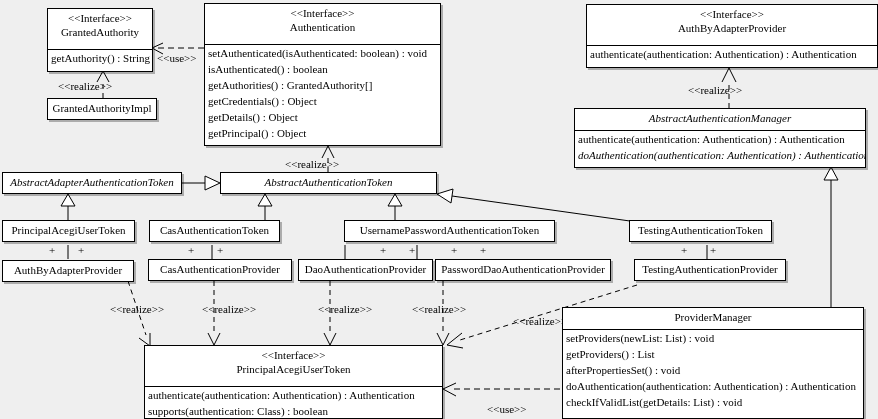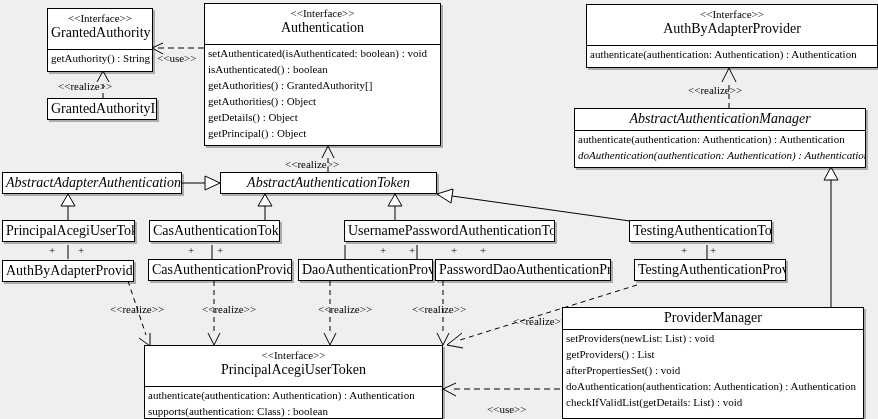--- a/index.html
+++ b/index.html
@@ -36,21 +36,21 @@
     border-bottom: 1px solid #000000;
   }
   .stereotype {
     display: block;
     font-size: 11px;
     line-height: 14px;
     color: #000;
   }
   .cname {
     display: block;
-    font-size: 14px;
+    font-size: 11px;
     line-height: 15px;
     color: #000;
   }
   .cname.abstract {
     font-style: italic;
   }
   .uml-members {
     padding: 0;
   }
   .member {
@@ -173,21 +173,21 @@
 
   <div class="uml-box" style="left:204px; top:3px; width:237px; height:143px;">
     <div class="uml-head with-members" style="height:41px;">
       <span class="stereotype">&lt;&lt;Interface&gt;&gt;</span>
       <span class="cname">Authentication</span>
     </div>
     <div class="uml-members">
       <div class="member">setAuthenticated(isAuthenticated: boolean) : void</div>
       <div class="member">isAuthenticated() : boolean</div>
       <div class="member">getAuthorities() : GrantedAuthority[]</div>
-      <div class="member">getAuthorities() : Object</div>
+      <div class="member">getCredentials() : Object</div>
       <div class="member">getDetails() : Object</div>
       <div class="member">getPrincipal() : Object</div>
     </div>
   </div>
 
   <div class="uml-box" style="left:586px; top:4px; width:292px; height:64px;">
     <div class="uml-head with-members" style="height:41px;">
       <span class="stereotype">&lt;&lt;Interface&gt;&gt;</span>
       <span class="cname">AuthByAdapterProvider</span>
     </div>

